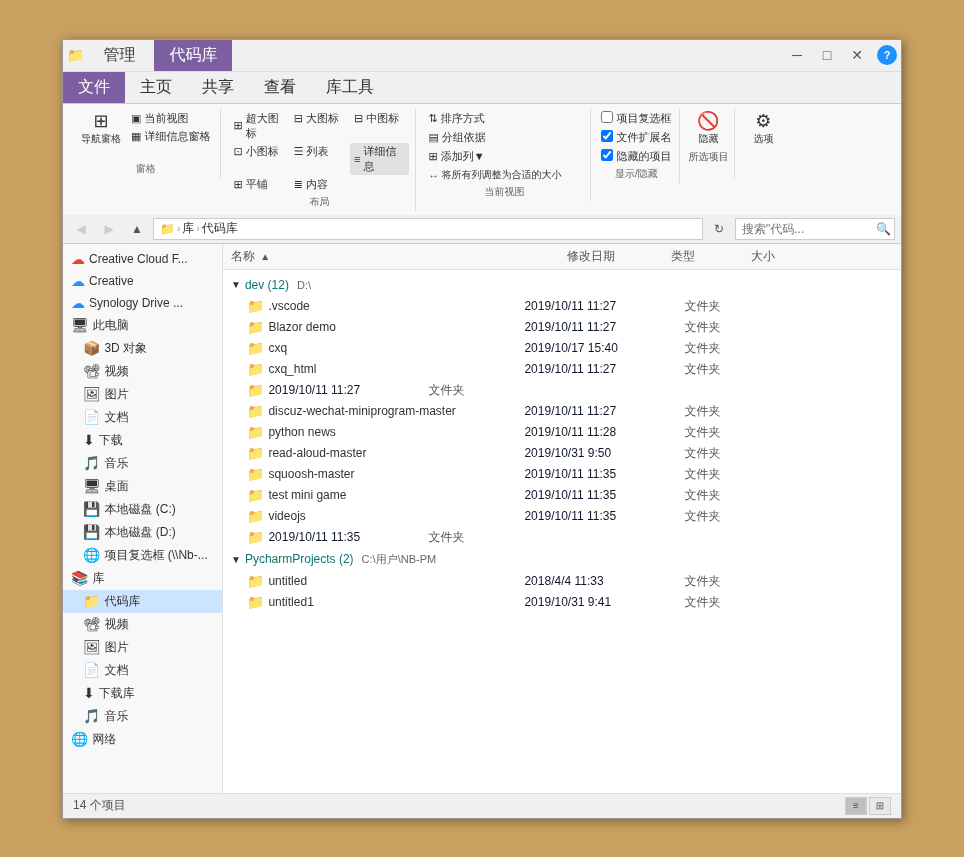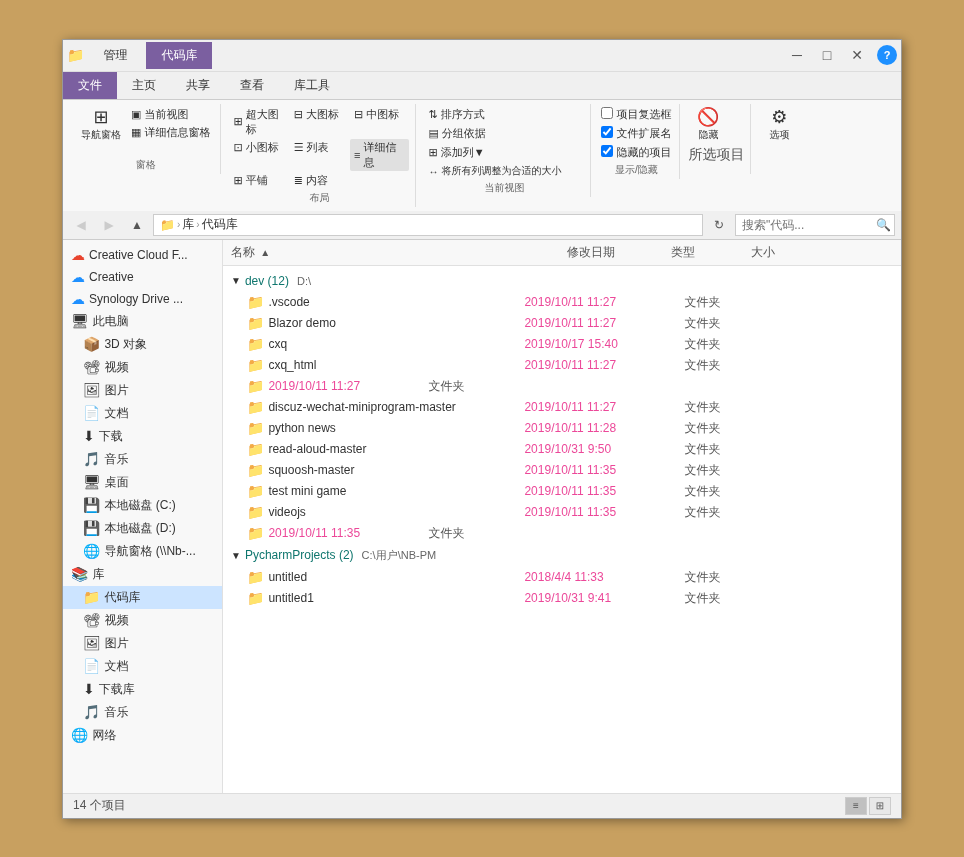--- a/index.html
+++ b/index.html
@@ -72,21 +72,21 @@
       cursor: pointer;
       margin-left: 4px;
     }
     .ribbon-tabs {
       display: flex;
       background: #f0f0f0;
       border-bottom: 1px solid #ccc;
     }
     .ribbon-tab {
       padding: 4px 14px;
-      font-size: 12px;
+      font-size: 16px;
       color: #333;
       cursor: pointer;
       border: 1px solid transparent;
       text-align: center;
     }
     .ribbon-tab.active {
       background: #7b5fa0;
       color: white;
       border-color: #7b5fa0;
     }
@@ -297,21 +297,21 @@
     .group-path { color: #666; font-size: 11px; margin-left: 8px; }
     .file-item {
       display: flex;
       align-items: center;
       padding: 2px 8px 2px 24px;
       cursor: pointer;
       font-size: 12px;
     }
     .file-icon { font-size: 14px; margin-right: 4px; color: #e8c840; flex-shrink: 0; }
     .file-name { flex: 0 0 256px; color: #333; }
-    .file-date { flex: 0 0 160px; color: #ec4899; }
+    .file-date { flex: 0 0 160px; color: #0f172a; }
     .file-type { flex: 0 0 80px; color: #555; }
     .file-size { flex: 0 0 80px; color: #555; }
     
     .status-bar {
       background: #f0f0f0;
       border-top: 1px solid #ddd;
       padding: 3px 10px;
       display: flex;
       align-items: center;
       justify-content: space-between;
@@ -458,21 +458,21 @@
       </div>
       <div class="ribbon-group-label">显示/隐藏</div>
     </div>
 
     <div class="ribbon-group">
       <div class="ribbon-group-content" style="flex-direction:column;">
         <div class="ribbon-btn">
           <span class="ribbon-btn-icon">🚫</span>
           <span>隐藏</span>
         </div>
-        <div style="font-size:14px; color:#555; text-align:center;">所选项目</div>
+        <div style="font-size:10px; color:#555; text-align:center;">所选项目</div>
       </div>
     </div>
 
     <div class="ribbon-group">
       <div class="ribbon-btn">
         <span class="ribbon-btn-icon">⚙</span>
         <span>选项</span>
       </div>
     </div>
   </div>
@@ -547,21 +547,21 @@
       <div class="sidebar-item sidebar-sub">
         <span class="sidebar-item-icon">💾</span>
         <span>本地磁盘 (C:)</span>
       </div>
       <div class="sidebar-item sidebar-sub">
         <span class="sidebar-item-icon">💾</span>
         <span>本地磁盘 (D:)</span>
       </div>
       <div class="sidebar-item sidebar-sub">
         <span class="sidebar-item-icon">🌐</span>
-        <span>导航窗格 (\\Nb-...</span>
+        <span>项目复选框 (\\Nb-...</span>
       </div>
       <div class="sidebar-item">
         <span class="sidebar-item-icon">📚</span>
         <span>库</span>
       </div>
       <div class="sidebar-item sidebar-sub selected">
         <span class="sidebar-item-icon">📁</span>
         <span>代码库</span>
       </div>
       <div class="sidebar-item sidebar-sub">

